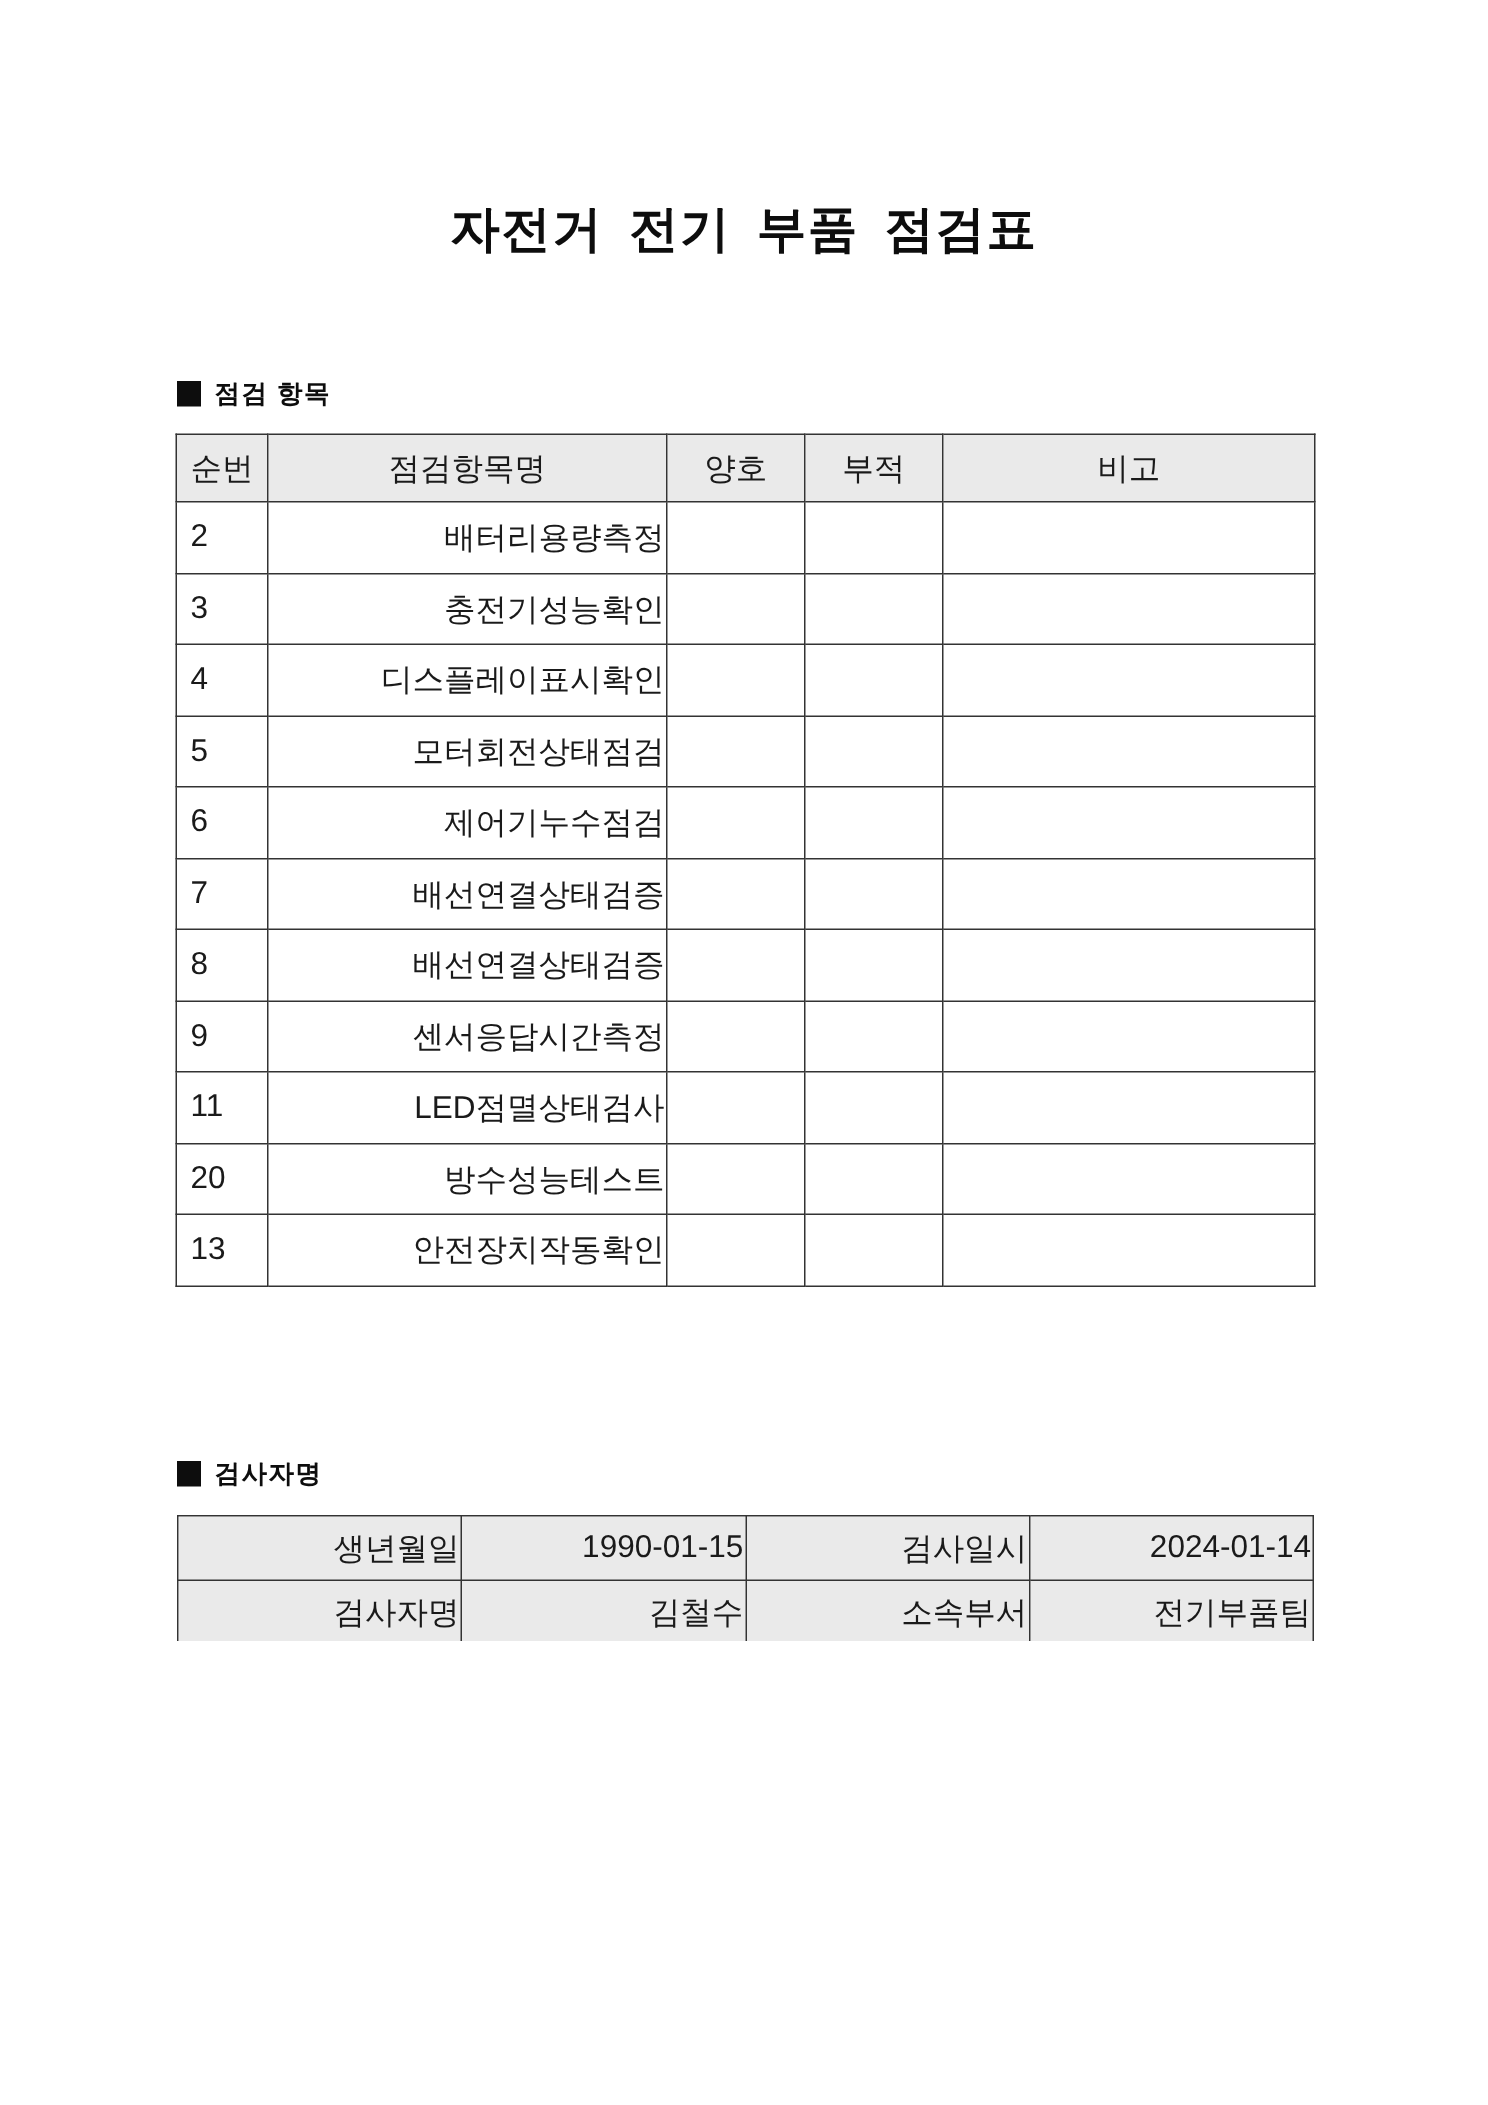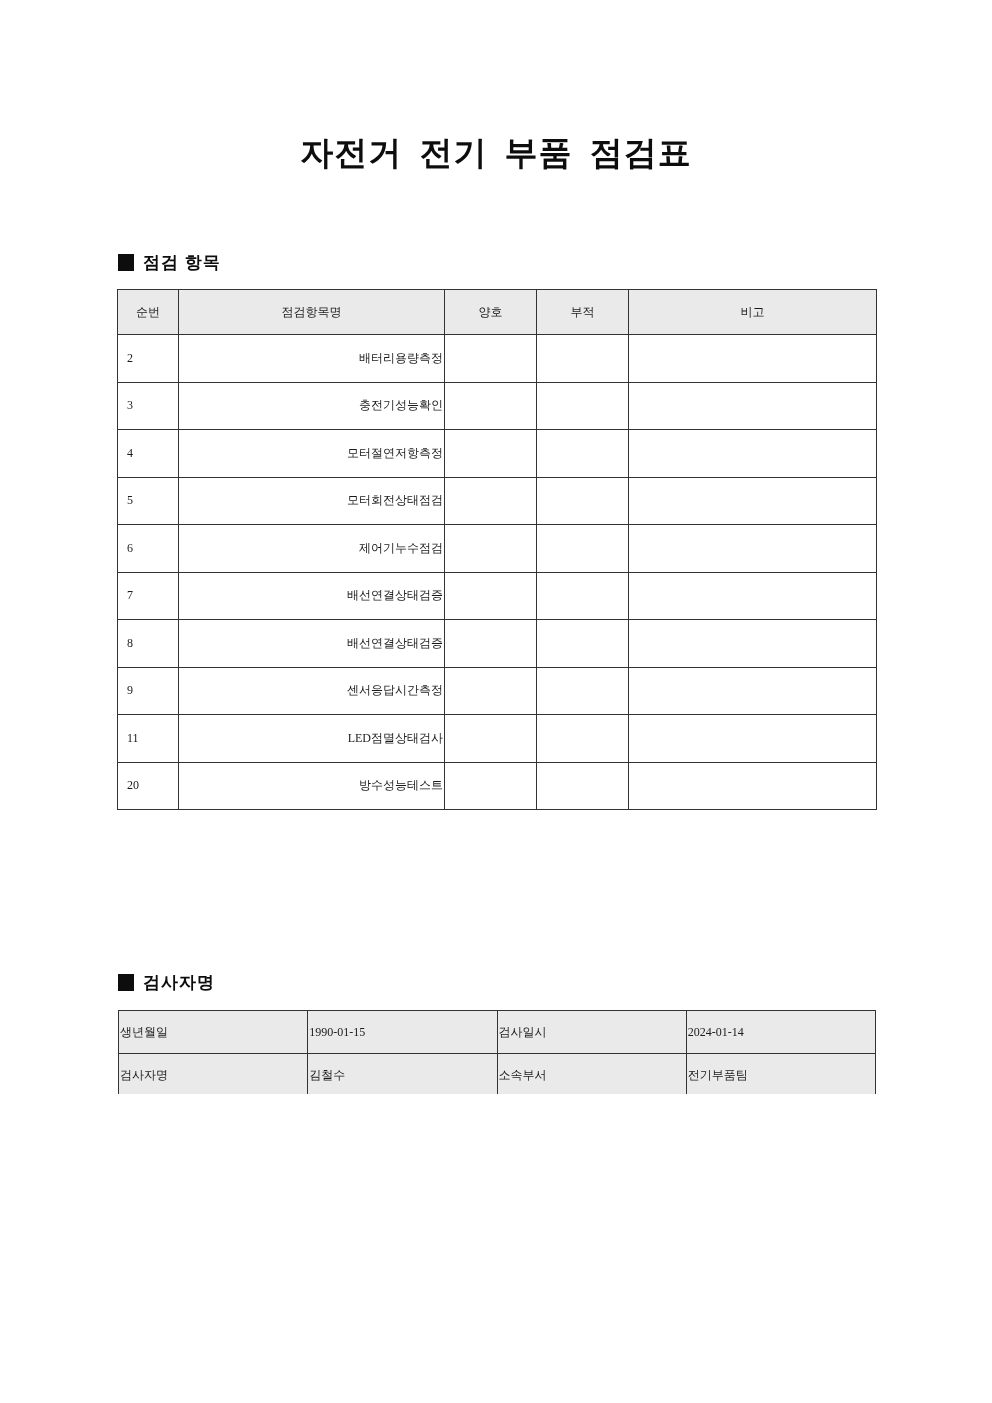--- a/index.html
+++ b/index.html
@@ -46,23 +46,22 @@
     width: 16px;
     height: 17px;
     background: #0d0d0d;
     margin-right: 9px;
     flex: 0 0 auto;
   }
   table.tbl {
     position: absolute;
     border-collapse: collapse;
     table-layout: fixed;
-    font-size: 12px;
+    font-size: 21px;
     color: #1a1a1a;
-    font-family: Liberation Serif, serif;
   }
   table.tbl td, table.tbl th {
     border: 1.5px solid #333333;
     vertical-align: middle;
     font-weight: 400;
     overflow: hidden;
     white-space: nowrap;
   }
   
   table.tbl1 { top: 289px; left: 117px; width: 759px; }
@@ -72,21 +71,21 @@
     background: #eaeaea;
     text-align: center;
   }
   td.c-no   { text-align: left; padding-left: 9px; }
   td.c-name { text-align: right; padding-left: 8px; }
   td.c-chk, td.c-note { text-align: center; }
   
   table.tbl2 { top: 1010px; left: 118px; width: 758px; }
   table.tbl2 tr.r1, table.tbl2 tr.r2 { height: 43px; }
   table.tbl2 tr.r3 { height: 59px; }
-  table.tbl2 td { text-align: left; }
+  table.tbl2 td { text-align: right; }
   table.tbl2 td.lab { background: #eaeaea; }
   table.tbl2 td.val-empty { background: #ffffff; }
 </style>
 </head>
 <body>
 
 <div class="page">
 
   <h1 class="doc-title">자전거 전기 부품 점검표</h1>
 
@@ -122,21 +121,21 @@
       </tr>
       <tr>
         <td class="c-no">3</td>
         <td class="c-name">충전기성능확인</td>
         <td class="c-chk"></td>
         <td class="c-chk"></td>
         <td class="c-note"></td>
       </tr>
       <tr>
         <td class="c-no">4</td>
-        <td class="c-name">모터절연저항측정</td>
+        <td class="c-name">디스플레이표시확인</td>
         <td class="c-chk"></td>
         <td class="c-chk"></td>
         <td class="c-note"></td>
       </tr>
       <tr>
         <td class="c-no">5</td>
         <td class="c-name">모터회전상태점검</td>
         <td class="c-chk"></td>
         <td class="c-chk"></td>
         <td class="c-note"></td>
@@ -172,20 +171,27 @@
       <tr>
         <td class="c-no">11</td>
         <td class="c-name">LED점멸상태검사</td>
         <td class="c-chk"></td>
         <td class="c-chk"></td>
         <td class="c-note"></td>
       </tr>
       <tr>
         <td class="c-no">20</td>
         <td class="c-name">방수성능테스트</td>
+        <td class="c-chk"></td>
+        <td class="c-chk"></td>
+        <td class="c-note"></td>
+      </tr>
+      <tr>
+        <td class="c-no">13</td>
+        <td class="c-name">안전장치작동확인</td>
         <td class="c-chk"></td>
         <td class="c-chk"></td>
         <td class="c-note"></td>
       </tr>
     </tbody>
   </table>
 
   <div class="section-heading s2">
     <span class="sq"></span>
     <span>검사자명</span>

